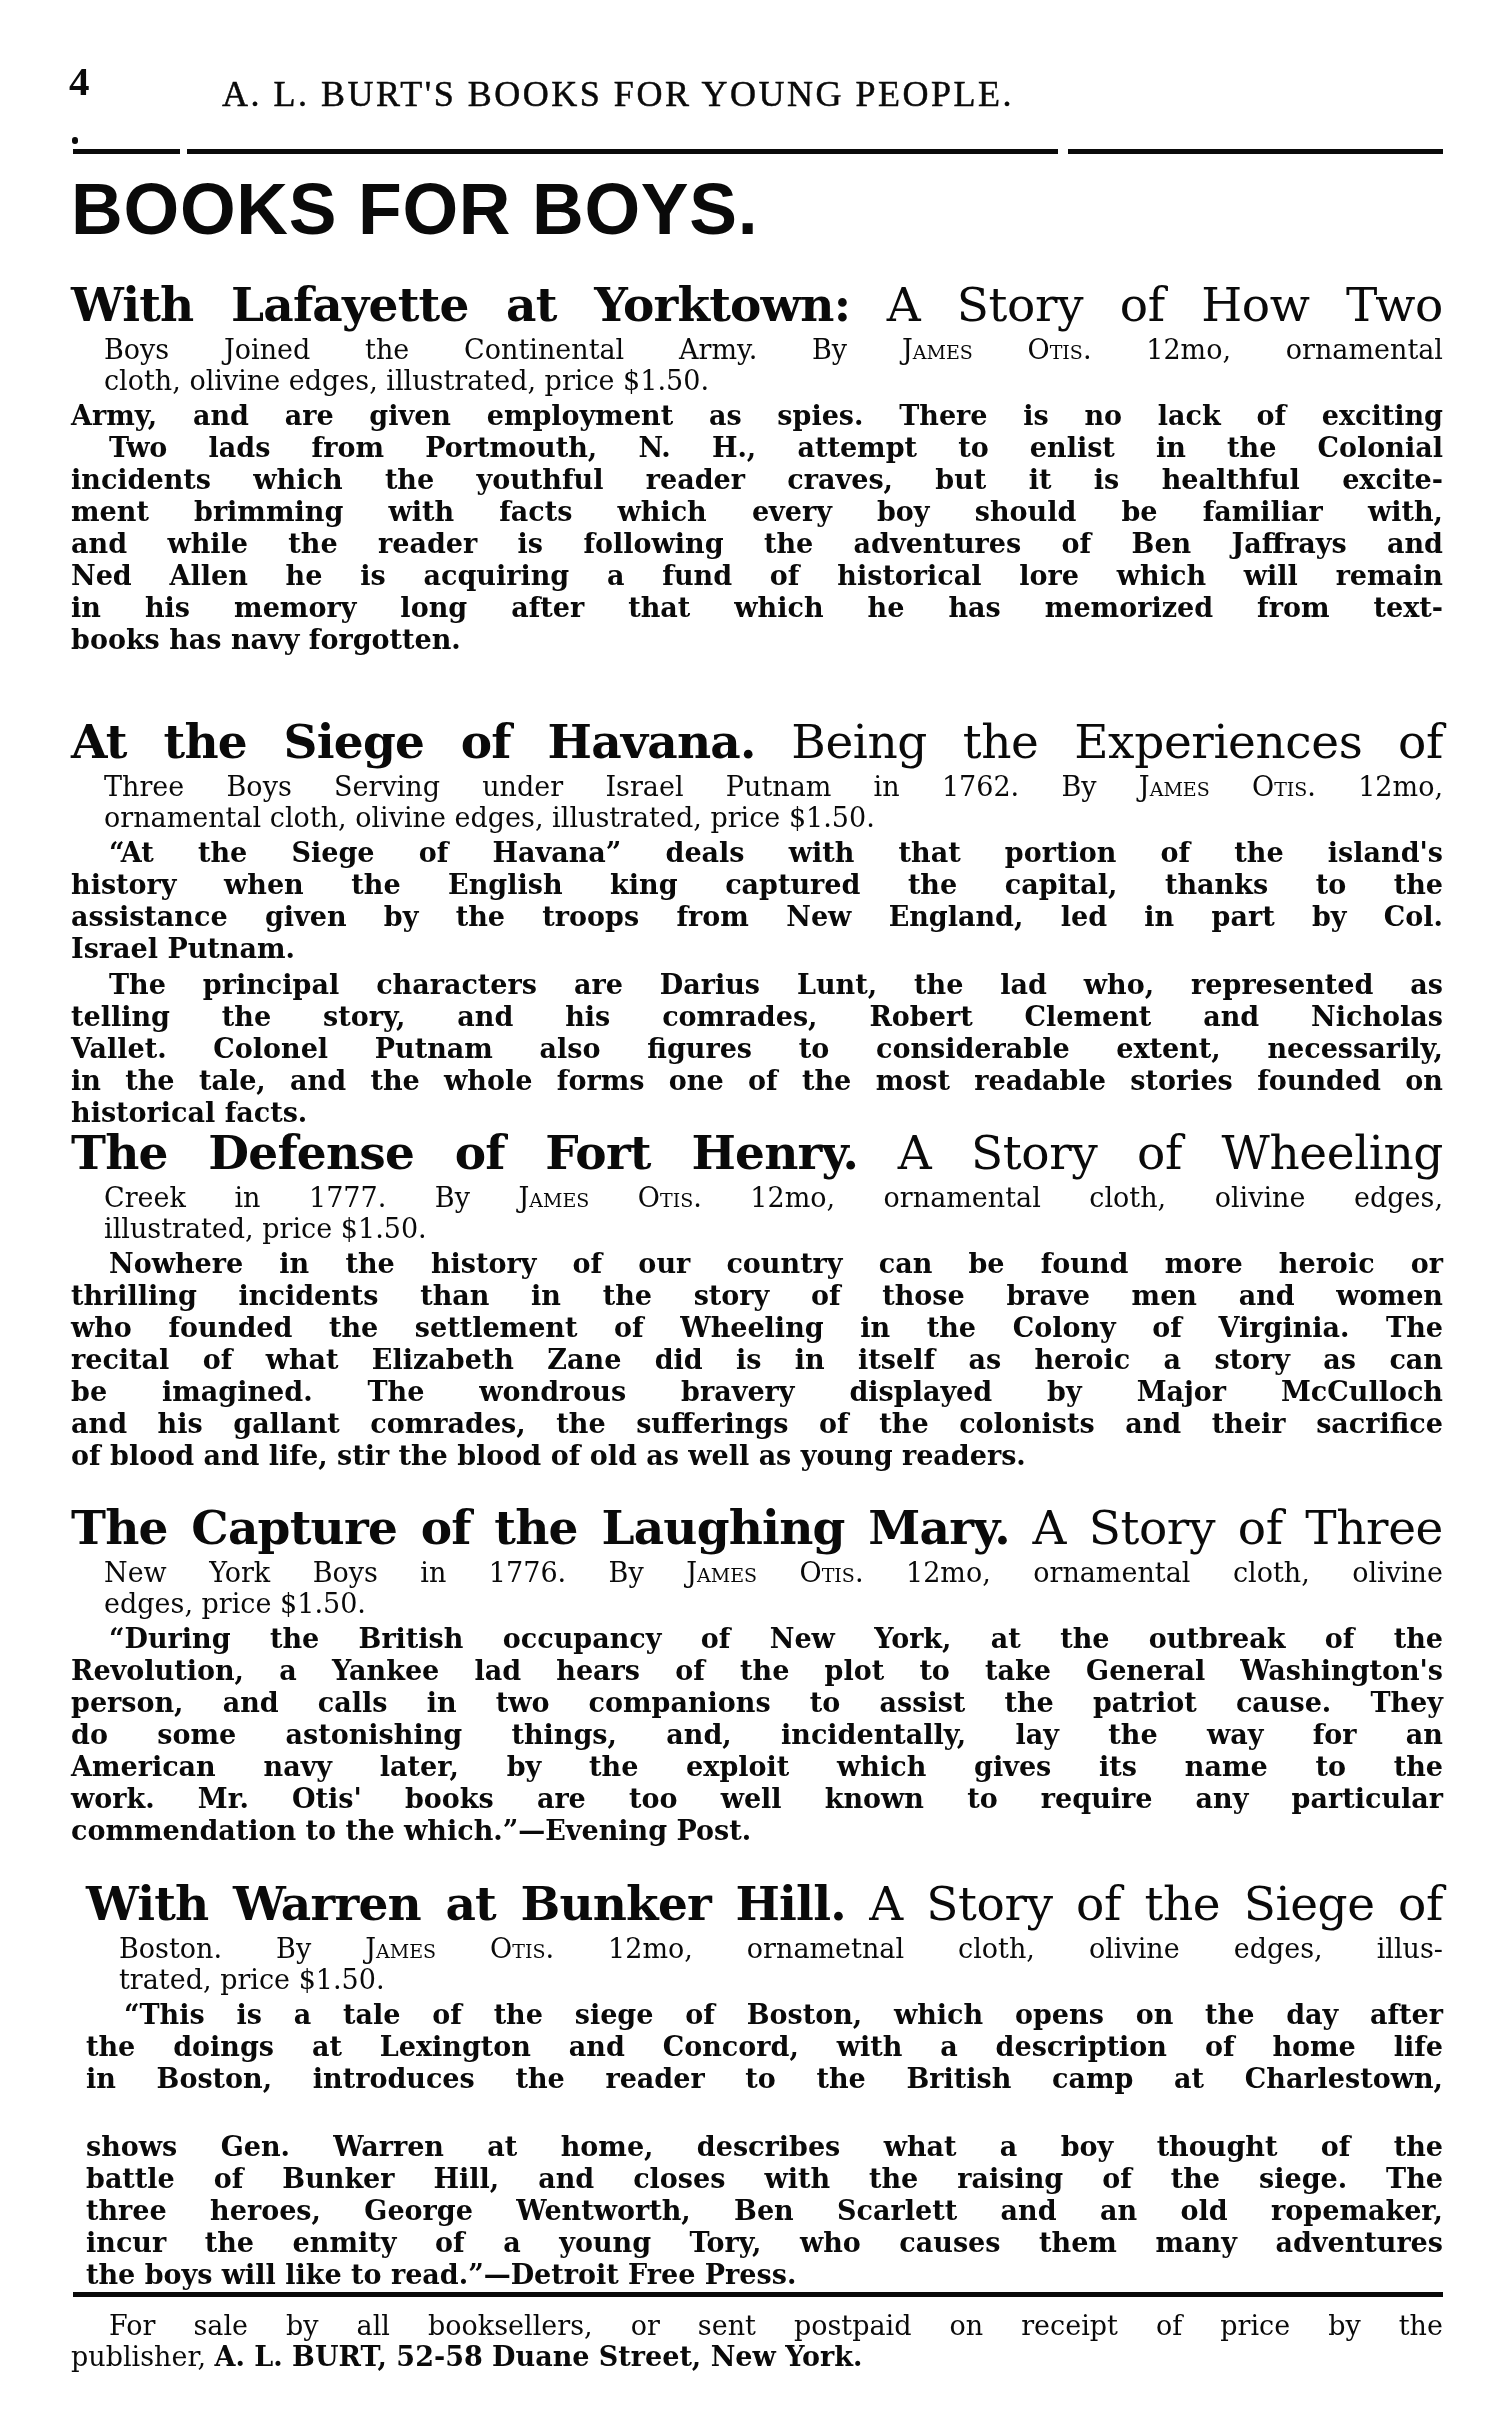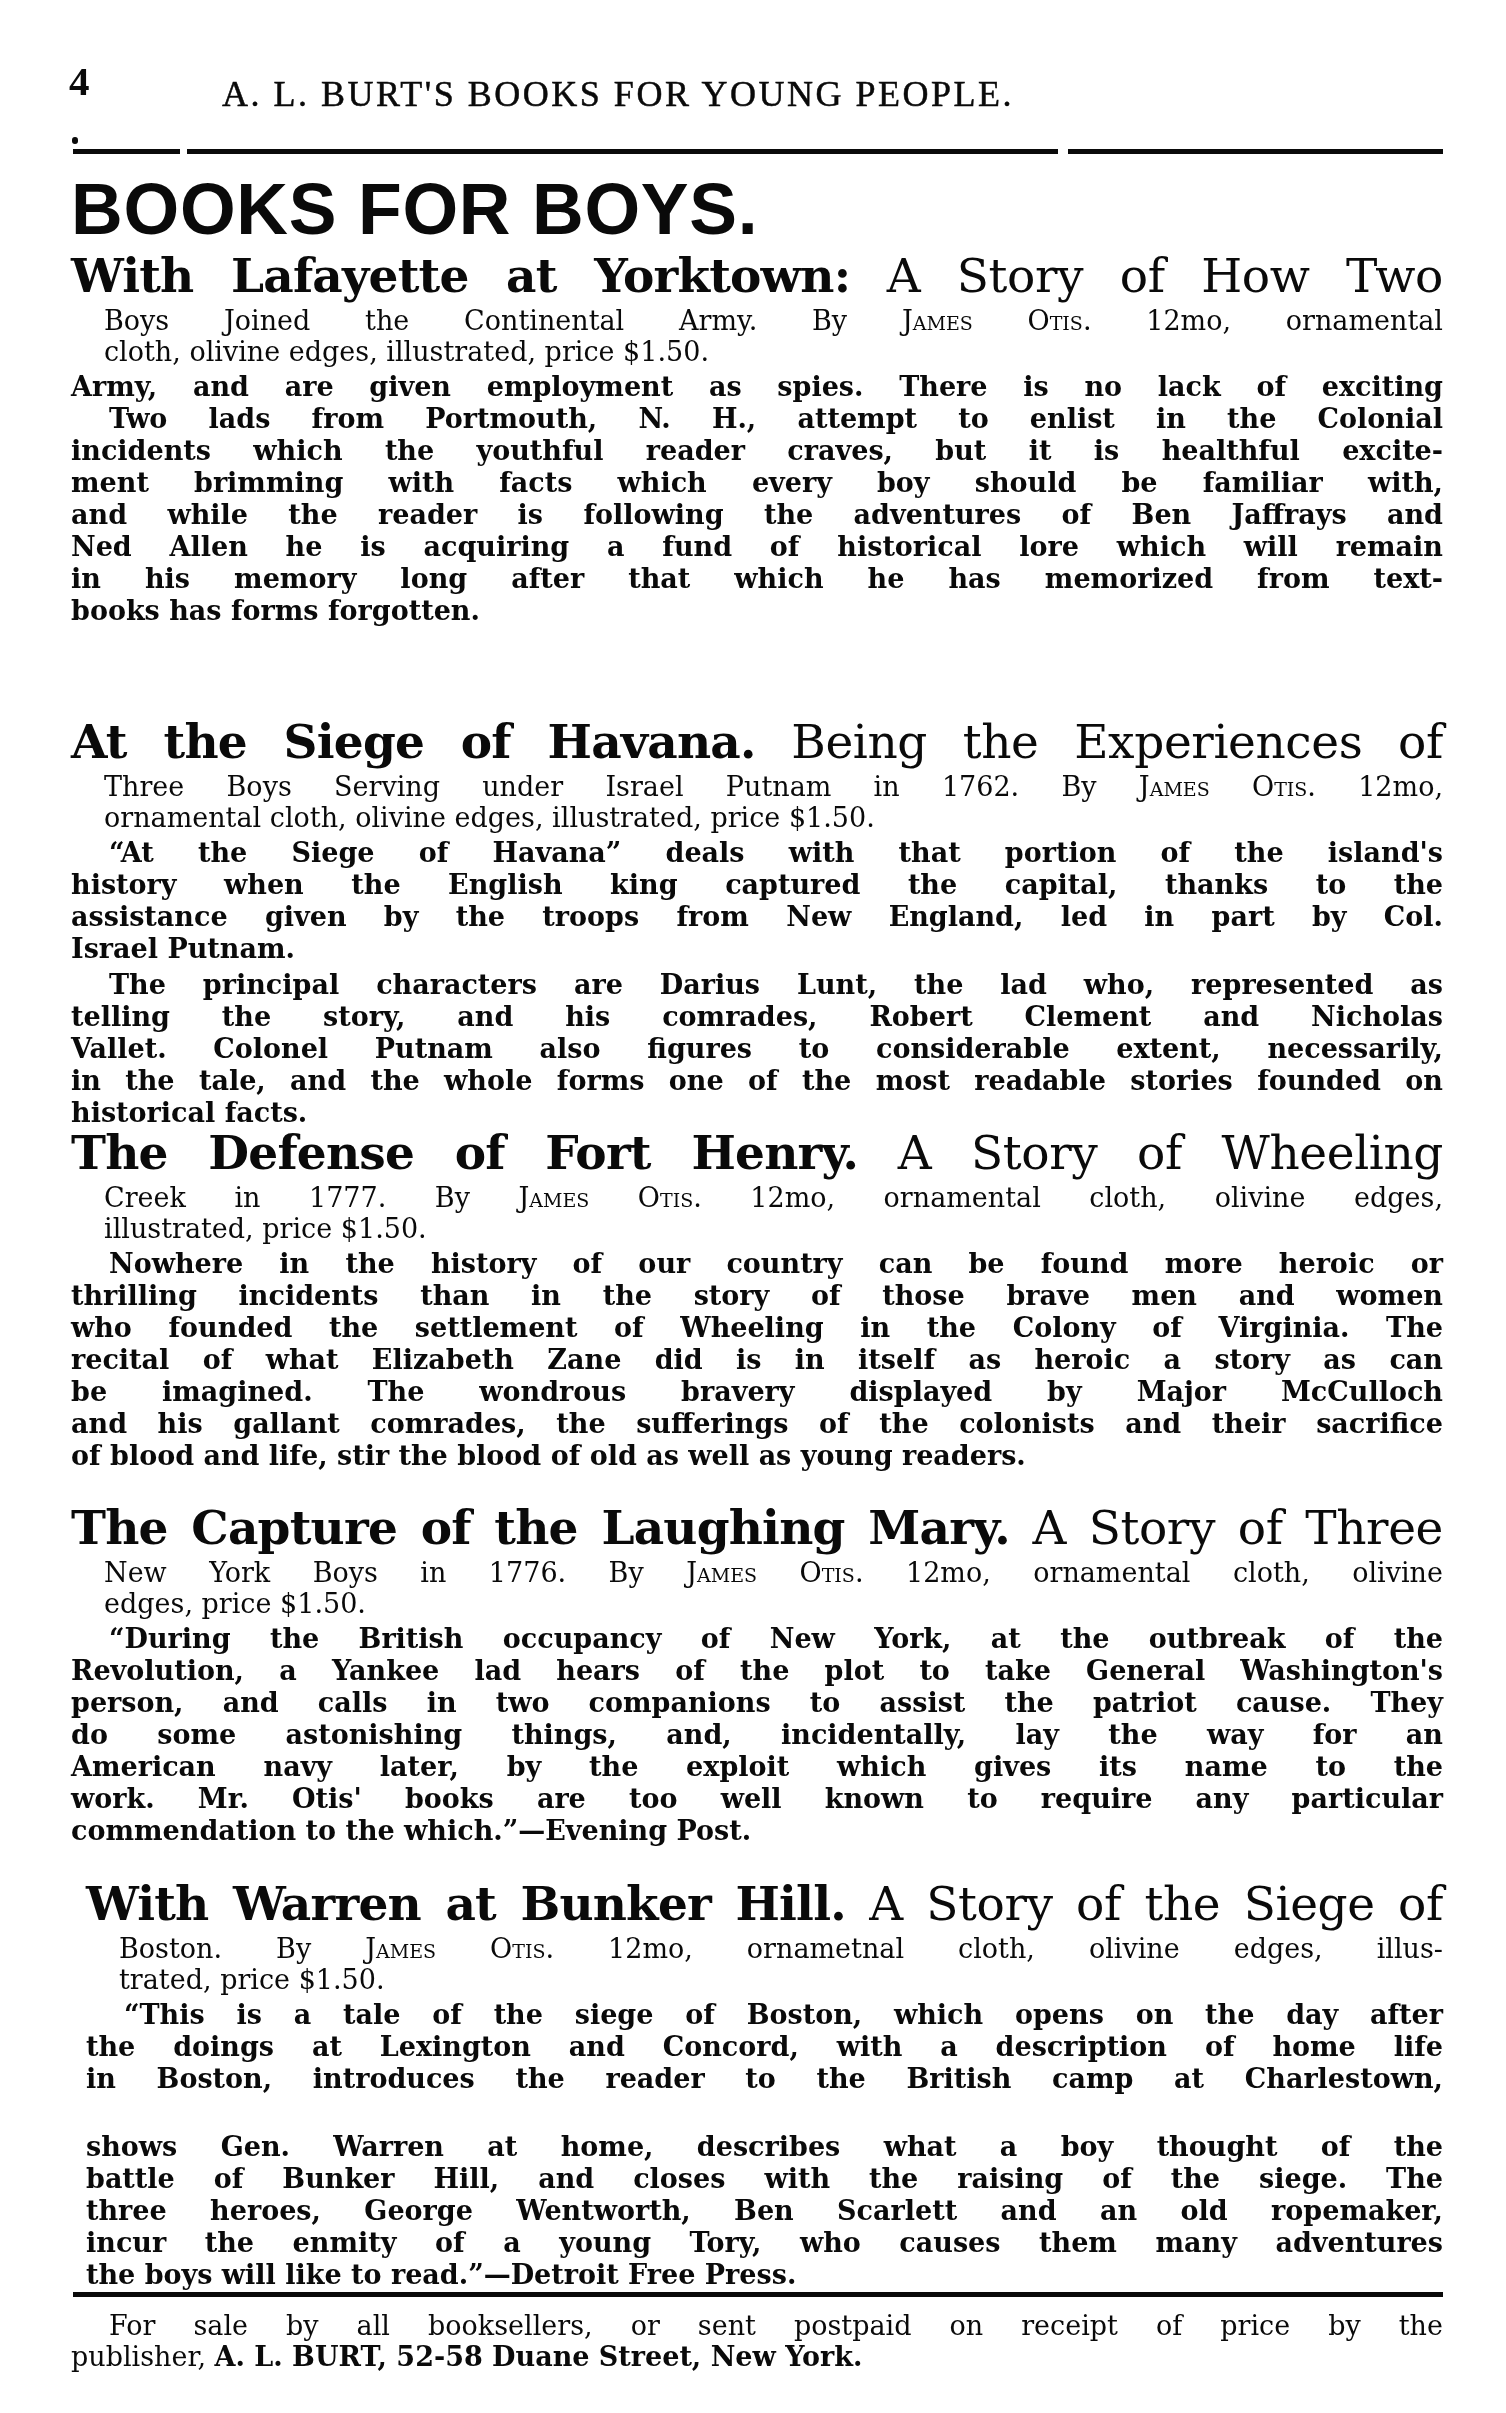--- a/index.html
+++ b/index.html
@@ -65,35 +65,35 @@
     <span class="page-num">4</span>
     <span class="page-num-dot"></span>
     <span class="head-title">A. L. BURT'S BOOKS FOR YOUNG PEOPLE.</span>
   </div>
   <div class="head-rule" style="left:73px;width:107px;"></div>
   <div class="head-rule" style="left:187px;width:871px;"></div>
   <div class="head-rule" style="left:1068px;width:375px;"></div>
 
   <div class="section-title">BOOKS FOR BOYS.</div>
 
-  <div class="book" id="book-0" style="top:248px;">
+  <div class="book" id="book-0" style="top:277px;">
       <div class="book-heading" style="display: block;"><span class="title">With Lafayette at Yorktown:</span> <span class="subtitle">A Story of How Two</span></div>
       <div class="meta">
         <span class="line" style="display: block;"><span>Boys Joined the Continental Army.  By </span><span class="sc">James Otis</span><span>.  12mo, ornamental</span></span>
         <span class="line last" style="display: block;"><span>cloth, olivine edges, illustrated, price $1.50.</span><span class="sc"></span><span></span></span>
       </div>
       <div class="para">
         <span class="line" style="display: block;"><span>Army, and are given employment as spies.  There is no lack of exciting</span></span>
         <span class="line ind" style="display: block;"><span>Two lads from Portmouth, N. H., attempt to enlist in the Colonial</span></span>
         <span class="line" style="display: block;"><span>incidents which the youthful reader craves, but it is healthful excite-</span></span>
         <span class="line" style="display: block;"><span>ment brimming with facts which every boy should be familiar with,</span></span>
         <span class="line" style="display: block;"><span>and while the reader is following the adventures of Ben Jaffrays and</span></span>
         <span class="line" style="display: block;"><span>Ned Allen he is acquiring a fund of historical lore which will remain</span></span>
         <span class="line" style="display: block;"><span>in his memory long after that which he has memorized from text-</span></span>
-        <span class="line last" style="display: block;"><span>books has forms forgotten.</span></span>
+        <span class="line last" style="display: block;"><span>books has navy forgotten.</span></span>
       </div>
     </div>
   <div class="book" id="book-1" style="top:714px;">
       <div class="book-heading" style="display: block;"><span class="title">At the Siege of Havana.</span> <span class="subtitle">Being the Experiences of</span></div>
       <div class="meta">
         <span class="line" style="display: block;"><span>Three Boys Serving under Israel Putnam in 1762.  By </span><span class="sc">James Otis</span><span>.  12mo,</span></span>
         <span class="line last" style="display: block;"><span>ornamental cloth, olivine edges, illustrated, price $1.50.</span><span class="sc"></span><span></span></span>
       </div>
       <div class="para">
         <span class="line ind" style="display: block;"><span>“At the Siege of Havana” deals with that portion of the island's</span></span>

